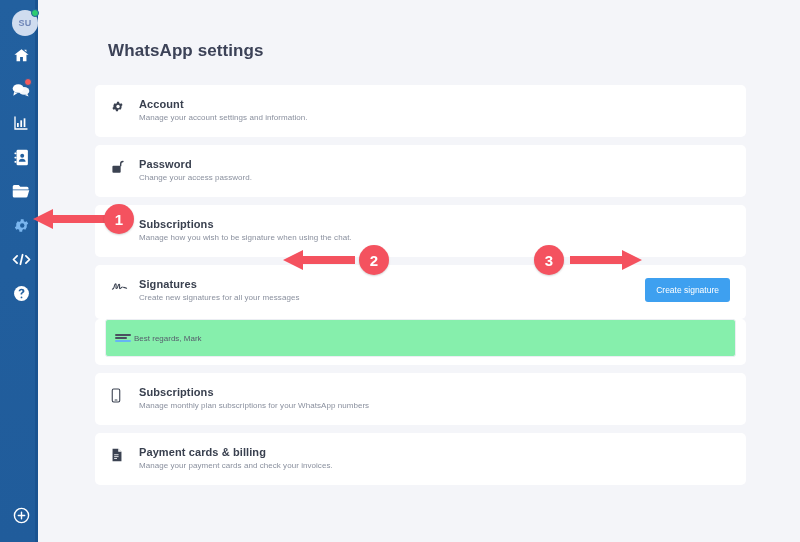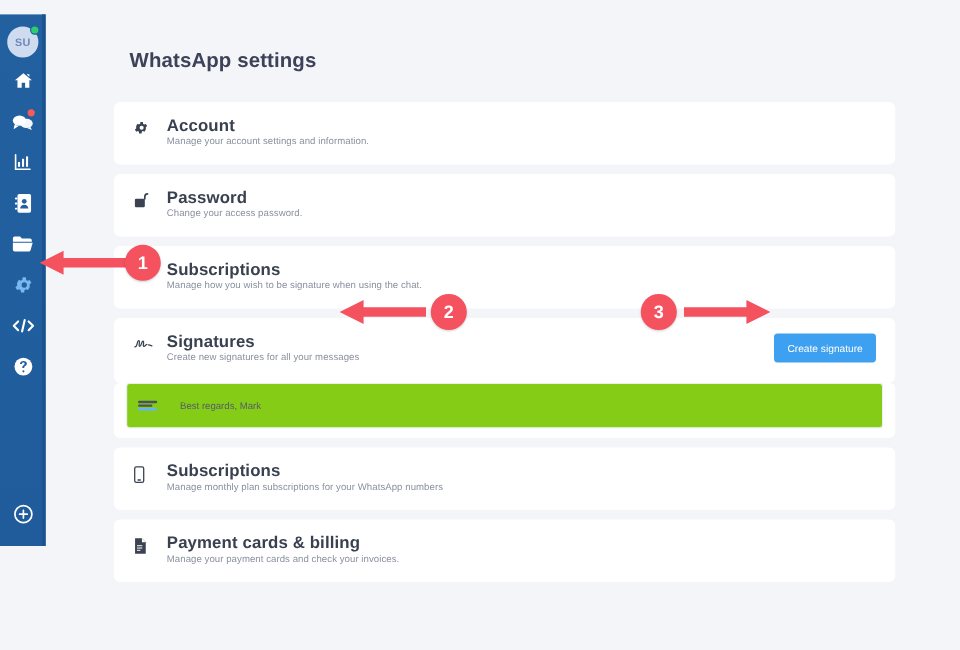--- a/index.html
+++ b/index.html
@@ -7,24 +7,24 @@
     width: 800px; height: 542px;
     font-family: "Liberation Sans", sans-serif;
     background: #f4f5f9;
     overflow: hidden;
   }
   #app { position: relative; width: 800px; height: 542px; background: #f4f5f9; }
 
   
   .sidebar {
     position: absolute; left: 0; top: 0;
-    width: 38px; height: 443px;
+    width: 38px; height: 542px;
     background: #1f5fa0;
     background: linear-gradient(180deg,#22609f 0%,#205c9b 100%);
-    display: flex; flex-direction: column; align-items: center; margin-top: 12px;
+    display: flex; flex-direction: column; align-items: flex-end;
   }
   .sidebar::after{
     content:""; position:absolute; right:0; top:0; width:2px; height:100%;
     background:#1b5punk;
   }
   .sb-edge {
     position:absolute; right:0; top:0; width:3px; height:100%;
     background:#1a5390;
   }
   .avatar-wrap { position: relative; margin-top: 10px; }
@@ -69,21 +69,21 @@
     margin-bottom: 8px; position: relative;
     padding: 13px 16px 13px 16px;
     display: flex; align-items: flex-start;
   }
   .card-icon {
     width: 28px; min-width: 28px; padding-top: 2px;
     color: #3b4251; display: flex; justify-content: flex-start;
   }
   .card-body { flex: 1; }
   .card-title {
-    font-size: 14px; font-weight: bold; color: #39404f;
+    font-size: 11px; font-weight: bold; color: #39404f;
     line-height: 13px; letter-spacing: .1px;
   }
   .card-desc {
     font-size: 8px; color: #8a909e; line-height: 13px;
     margin-top: 0; letter-spacing: .05px;
   }
   .card-action { display: flex; align-items: flex-end; }
   .btn-primary {
     background: #3ea0f0; color: #ffffff;
     border: none; border-radius: 3px;
@@ -92,23 +92,23 @@
   }
 
   
   .sig-list {
     background: #ffffff; border-radius: 5px;
     margin-top: -8px; margin-bottom: 8px;
     padding: 0 10px 8px 10px;
   }
   .sig-item {
     border: 1px solid #eceef3; border-radius: 3px;
-    background:#84cc16;
+    background:#86efac;
     height: 38px; display: flex; align-items: center;
-    padding: 0 9px; margin-top: 4px; gap: 16px;
+    padding: 0 9px; margin-top: 4px;
   }
   .sig-glyph { width: 16px; min-width:16px; display:flex; flex-direction:column; gap:1.5px; }
   .sig-glyph i { display:block; height:1.5px; border-radius:1px; background:#4a5160; }
   .sig-glyph i:nth-child(2){ width:78%; }
   .sig-glyph i:nth-child(3){ background:#66b4f5; }
   .sig-text { font-size: 8px; color: #565d6c; margin-left: 3px; }
 
   
   .ann { position: absolute; z-index: 40; }
   .badge-num {

